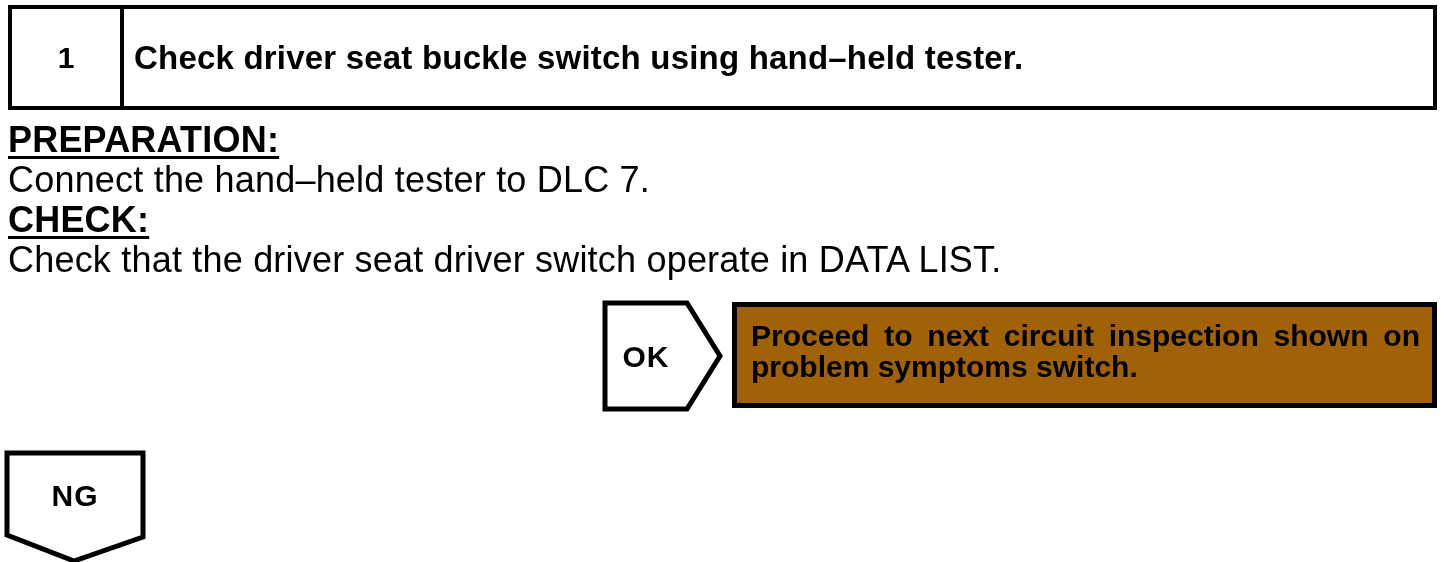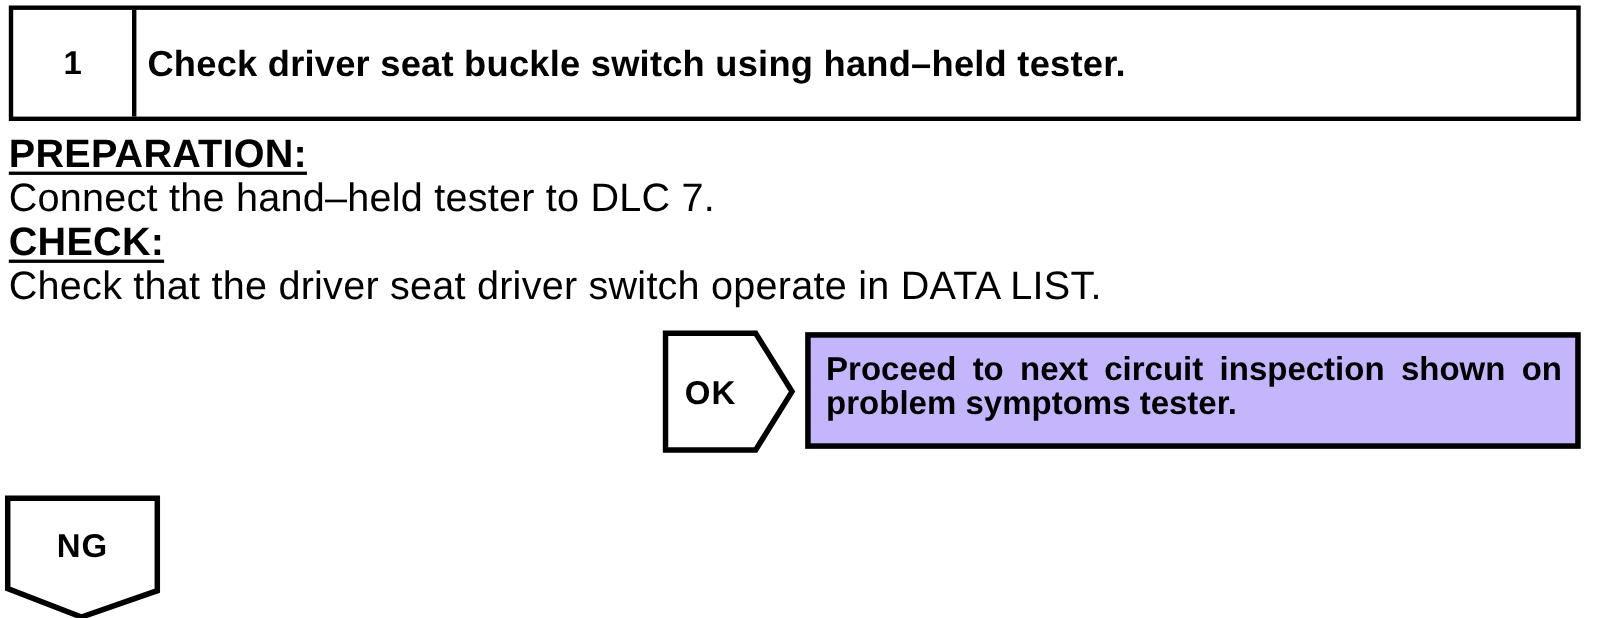--- a/index.html
+++ b/index.html
@@ -90,21 +90,21 @@
     left: 732px;
     top: 302px;
     width: 705px;
     height: 106px;
     border: 5px solid #000000;
     box-sizing: border-box;
     padding: 13px 12px 0 14px;
     font-size: 30px;
     font-weight: bold;
     line-height: 31px;
-    background: #c4b5fd;
+    background: #a16207;
   }
   .result-line-justify {
     text-align: justify;
     text-align-last: justify;
   }
 
   
   .ng-connector {
     position: absolute;
     left: 4px;
@@ -133,21 +133,21 @@
 
   <div class="ok-connector">
     <svg width="122" height="112" viewBox="0 0 122 112">
       <polygon points="3,3 85,3 118,56 85,109 3,109" fill="#ffffff" stroke="#000000" stroke-width="5"></polygon>
       <text x="44" y="67" text-anchor="middle" class="connector-label" fill="#000000">OK</text>
     </svg>
   </div>
 
   <div class="result-box">
     <div class="result-line-justify">Proceed to next circuit inspection shown on</div>
-    <div>problem symptoms tester.</div>
+    <div>problem symptoms switch.</div>
   </div>
 
   <div class="ng-connector">
     <svg width="144" height="116" viewBox="0 0 144 116">
       <polygon points="3,3 139,3 139,87 70,111 3,85" fill="#ffffff" stroke="#000000" stroke-width="5"></polygon>
       <text x="71" y="56" text-anchor="middle" class="connector-label" fill="#000000">NG</text>
     </svg>
   </div>
 
 </div>

